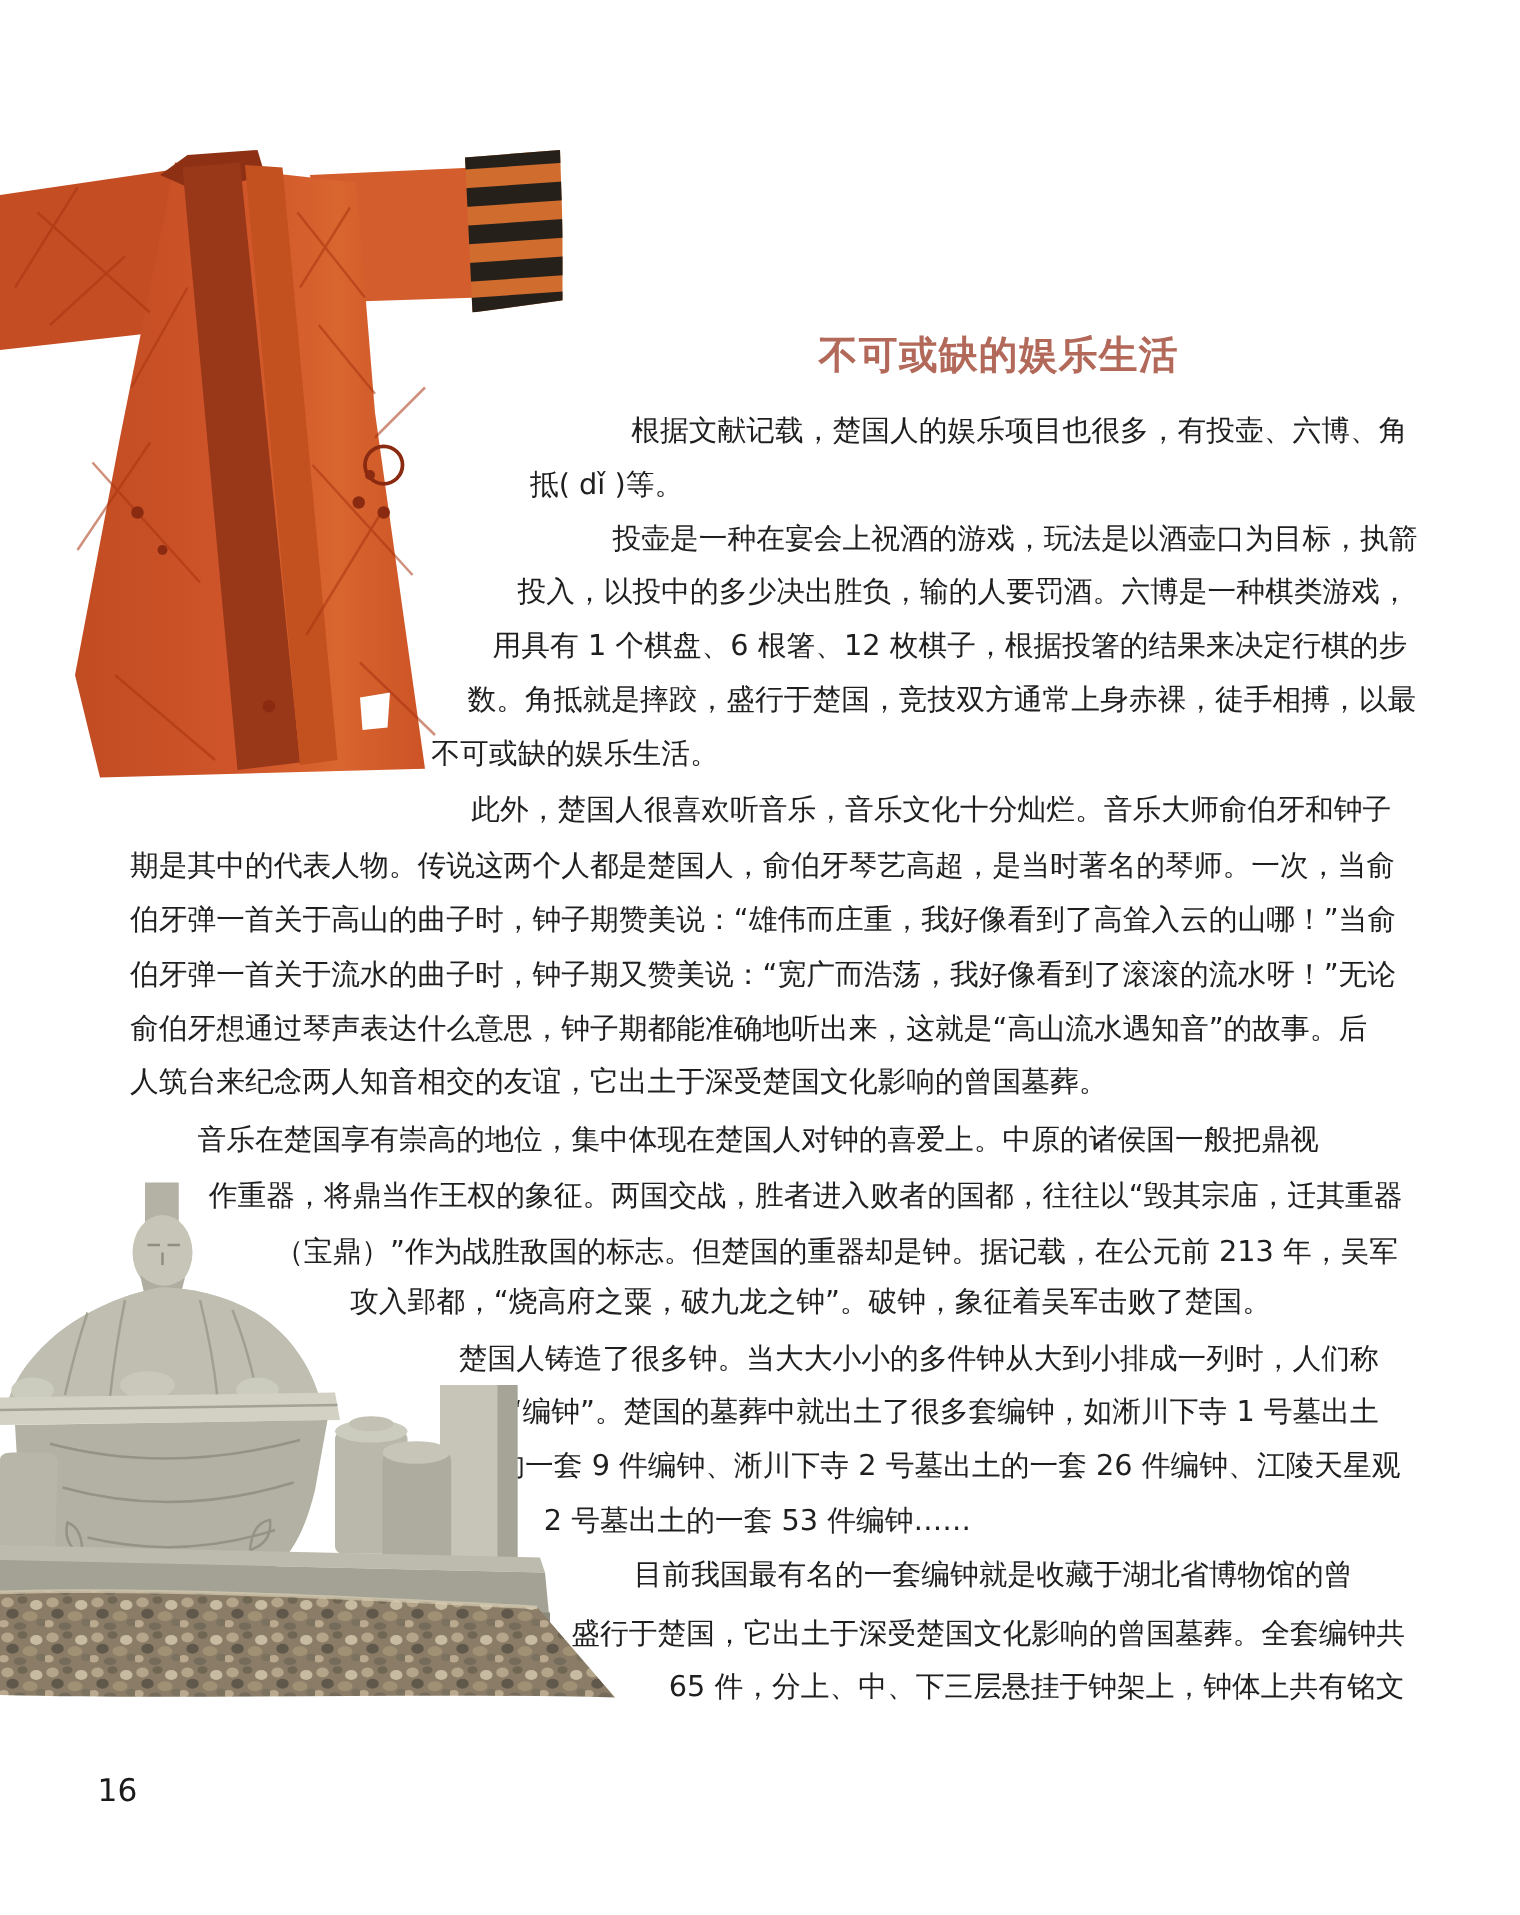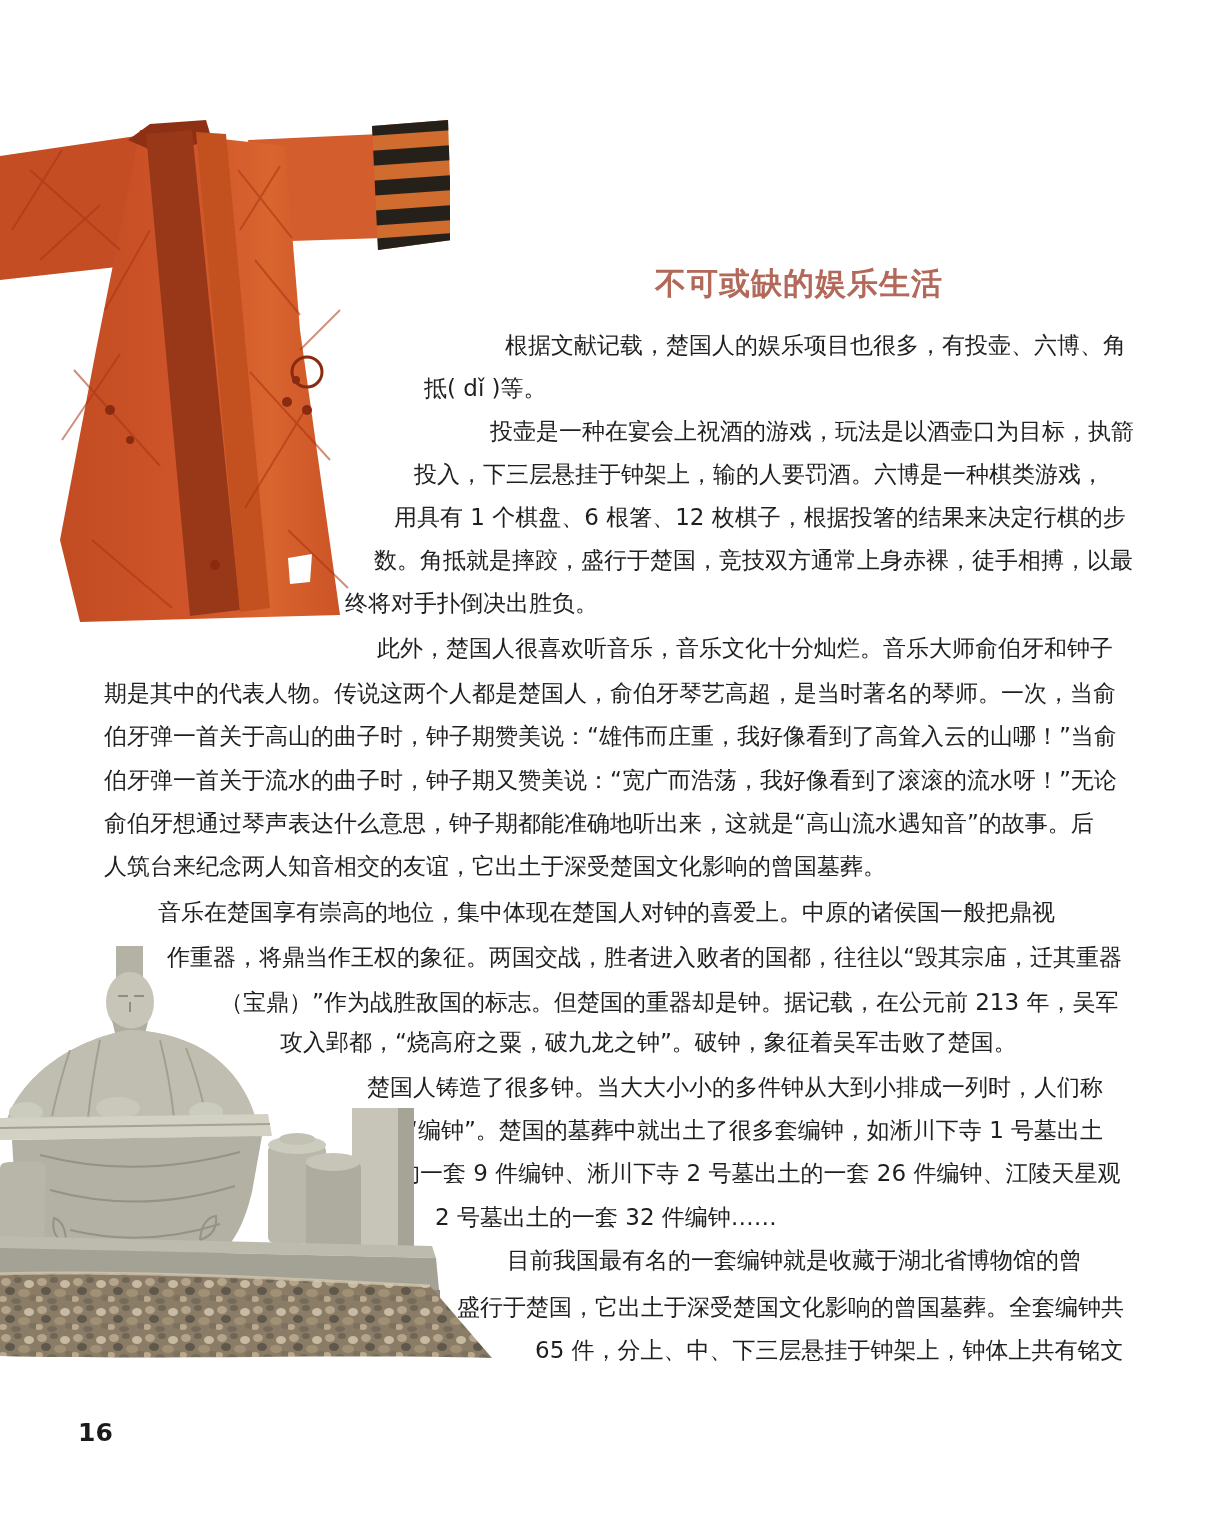--- a/index.html
+++ b/index.html
@@ -3,21 +3,21 @@
 <meta charset="utf-8">
 <style>
   html,body{margin:0;padding:0;background:#ffffff;}
   .page{position:relative;width:1156px;height:1532px;background:#ffffff;overflow:hidden;
         font-family:"DejaVu Sans",sans-serif;}
   .robe{position:absolute;left:0px;top:110px;width:450px;height:520px;}
   .statue{position:absolute;left:0px;top:940px;width:500px;height:430px;}
   .title{position:absolute;left:655px;top:263px;margin:0;font-size:31px;font-weight:bold;
          color:#b2695a;letter-spacing:1px;white-space:nowrap;}
   .ln{position:absolute;white-space:nowrap;font-size:23px;line-height:26px;color:#1f1f1f;}
-  .pagenum{position:absolute;left:78px;top:1418px;font-size:25px;color:#1a1a1a;font-weight:bold;}
+  .pagenum{position:absolute;left:78px;top:1418px;font-size:25px;color:#1a1a1a;}
 </style>
 </head>
 <body>
 
 <div class="page">
 
   <svg class="robe" viewBox="0 0 450 520" aria-hidden="true">
     <defs>
       <clipPath id="cuffclip">
           <polygon points="372,16 448,10 452,130 378,140"></polygon>
@@ -83,38 +83,38 @@
         <circle cx="215" cy="455" r="5"></circle>
     </g>
   </svg>
 
   <h1 class="title">不可或缺的娱乐生活</h1>
 
   <div>
     <div class="ln" style="left:505px;top:332px">根据文献记载，楚国人的娱乐项目也很多，有投壶、六博、角</div>
     <div class="ln" style="left:424px;top:375px">抵( dǐ )等。</div>
     <div class="ln" style="left:490px;top:418px">投壶是一种在宴会上祝酒的游戏，玩法是以酒壶口为目标，执箭</div>
-    <div class="ln" style="left:414px;top:461px">投入，下三层悬挂于钟架上，输的人要罚酒。六博是一种棋类游戏，</div>
+    <div class="ln" style="left:414px;top:461px">投入，以投中的多少决出胜负，输的人要罚酒。六博是一种棋类游戏，</div>
     <div class="ln" style="left:394px;top:504px">用具有 1 个棋盘、6 根箸、12 枚棋子，根据投箸的结果来决定行棋的步</div>
     <div class="ln" style="left:374px;top:547px">数。角抵就是摔跤，盛行于楚国，竞技双方通常上身赤裸，徒手相搏，以最</div>
-    <div class="ln" style="left:345px;top:590px">终将对手扑倒决出胜负。</div>
+    <div class="ln" style="left:345px;top:590px">不可或缺的娱乐生活。</div>
     <div class="ln" style="left:377px;top:635px">此外，楚国人很喜欢听音乐，音乐文化十分灿烂。音乐大师俞伯牙和钟子</div>
     <div class="ln" style="left:104px;top:680px">期是其中的代表人物。传说这两个人都是楚国人，俞伯牙琴艺高超，是当时著名的琴师。一次，当俞</div>
     <div class="ln" style="left:104px;top:723px">伯牙弹一首关于高山的曲子时，钟子期赞美说：“雄伟而庄重，我好像看到了高耸入云的山哪！”当俞</div>
     <div class="ln" style="left:104px;top:767px">伯牙弹一首关于流水的曲子时，钟子期又赞美说：“宽广而浩荡，我好像看到了滚滚的流水呀！”无论</div>
     <div class="ln" style="left:104px;top:810px">俞伯牙想通过琴声表达什么意思，钟子期都能准确地听出来，这就是“高山流水遇知音”的故事。后</div>
     <div class="ln" style="left:104px;top:853px">人筑台来纪念两人知音相交的友谊，它出土于深受楚国文化影响的曾国墓葬。</div>
     <div class="ln" style="left:158px;top:899px">音乐在楚国享有崇高的地位，集中体现在楚国人对钟的喜爱上。中原的诸侯国一般把鼎视</div>
     <div class="ln" style="left:167px;top:944px">作重器，将鼎当作王权的象征。两国交战，胜者进入败者的国都，往往以“毁其宗庙，迁其重器</div>
     <div class="ln" style="left:220px;top:989px">（宝鼎）”作为战胜敌国的标志。但楚国的重器却是钟。据记载，在公元前 213 年，吴军</div>
     <div class="ln" style="left:280px;top:1029px">攻入郢都，“烧高府之粟，破九龙之钟”。破钟，象征着吴军击败了楚国。</div>
     <div class="ln" style="left:367px;top:1074px">楚国人铸造了很多钟。当大大小小的多件钟从大到小排成一列时，人们称</div>
     <div class="ln" style="left:360px;top:1117px">之为“编钟”。楚国的墓葬中就出土了很多套编钟，如淅川下寺 1 号墓出土</div>
     <div class="ln" style="left:397px;top:1160px">的一套 9 件编钟、淅川下寺 2 号墓出土的一套 26 件编钟、江陵天星观</div>
-    <div class="ln" style="left:435px;top:1204px">2 号墓出土的一套 32 件编钟……</div>
+    <div class="ln" style="left:435px;top:1204px">2 号墓出土的一套 53 件编钟……</div>
     <div class="ln" style="left:507px;top:1247px">目前我国最有名的一套编钟就是收藏于湖北省博物馆的曾</div>
     <div class="ln" style="left:457px;top:1294px">盛行于楚国，它出土于深受楚国文化影响的曾国墓葬。全套编钟共</div>
     <div class="ln" style="left:535px;top:1337px">65 件，分上、中、下三层悬挂于钟架上，钟体上共有铭文</div>
   </div>
 
   <svg class="statue" viewBox="0 0 500 430" aria-hidden="true">
     <defs>
       <pattern id="peb" width="36" height="28" patternUnits="userSpaceOnUse">
         <rect width="36" height="28" fill="#8a7c66"></rect>
         <ellipse cx="6" cy="6" rx="5" ry="4" fill="#b3a48a"></ellipse>

